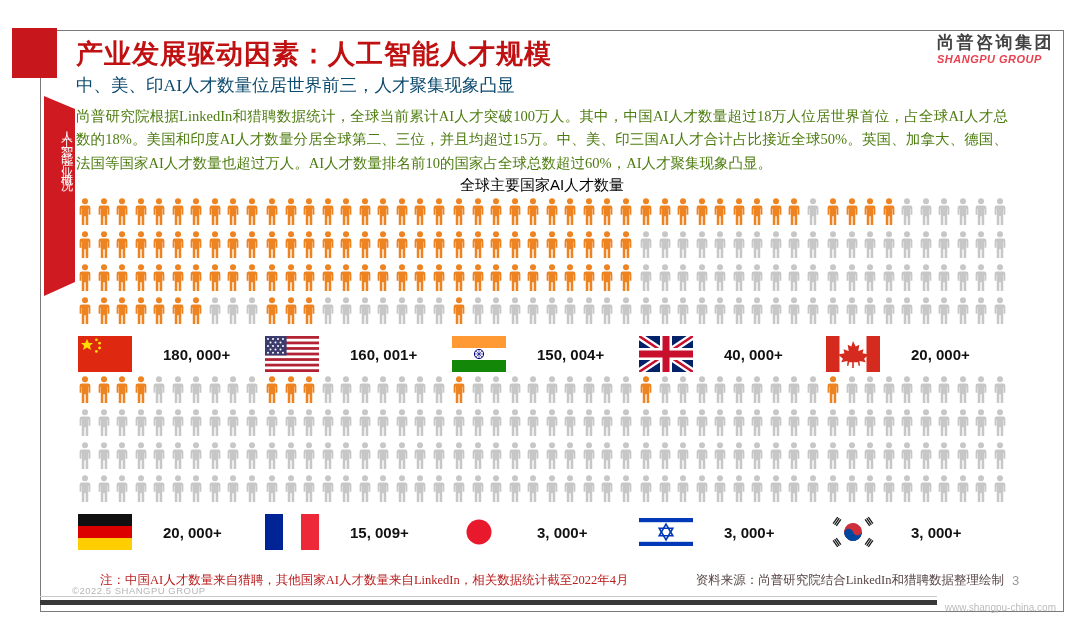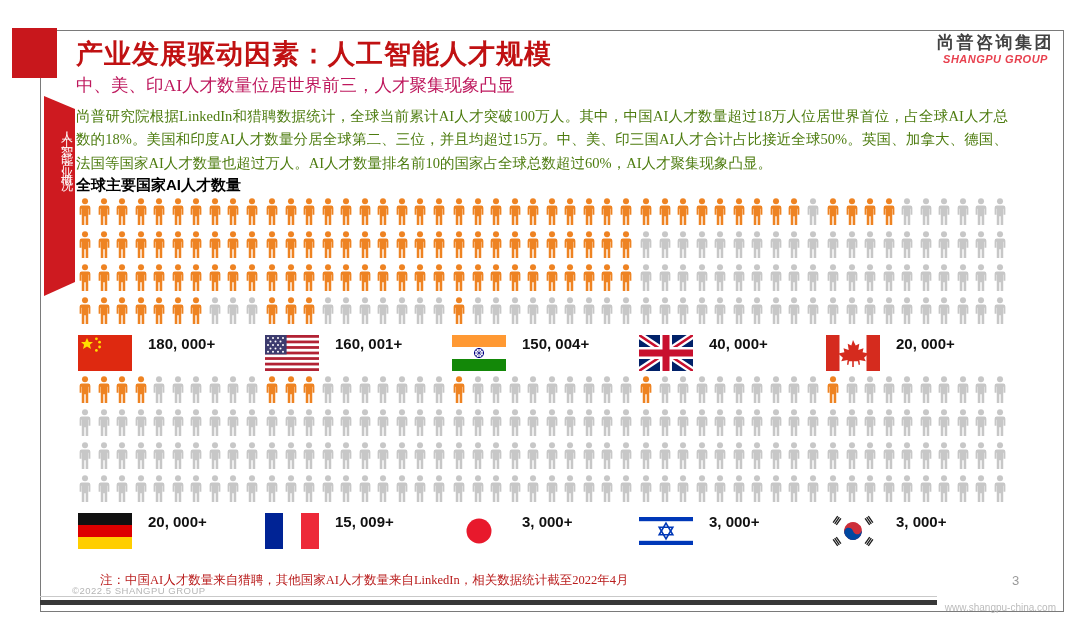--- a/index.html
+++ b/index.html
@@ -11,41 +11,41 @@
   .bottom-thick{position:absolute;left:40px;top:600px;width:897px;height:5px;background:#383838;}
   .bottom-thin{position:absolute;left:40px;top:596px;width:897px;height:1px;background:#c9c9c9;}
   
   .red-square{position:absolute;left:12px;top:28px;width:45px;height:50px;background:#c8171c;}
   .ribbon{position:absolute;left:44px;top:96px;width:31px;height:200px;background:#ce1a20;
           clip-path:polygon(0 0,100% 13px,100% 186px,0 100%);}
   .ribbon-text{position:absolute;left:0;top:26px;width:100%;text-align:center;
                writing-mode:vertical-rl;text-orientation:upright;color:#fff;
                font-size:12px;letter-spacing:7px;font-family:"Liberation Serif",serif;}
   
-  .logo{position:absolute;right:26px;top:34px;text-align:center;line-height:1.1;}
+  .logo{position:absolute;right:26px;top:34px;text-align:left;line-height:1.1;}
   .logo-cn{font-size:17px;font-weight:bold;color:#424242;letter-spacing:2.5px;}
   .logo-en{font-size:11px;font-weight:bold;font-style:italic;color:#e8414f;letter-spacing:0.5px;}
   
   .title{position:absolute;left:76px;top:36px;font-size:27px;font-weight:bold;color:#c01112;
          letter-spacing:1px;}
-  .subtitle{position:absolute;left:76px;top:73px;font-size:17.5px;color:#be185d;
+  .subtitle{position:absolute;left:76px;top:73px;font-size:17.5px;color:#0c4a6e;
             font-family:"Liberation Serif",serif;}
   .para{position:absolute;left:76px;top:105px;width:932px;font-size:14.5px;line-height:1.62;
         color:#4d7c0f;text-align:justify;font-family:"Liberation Serif",serif;}
-  .chart-title{position:absolute;left:76px;top:176px;width:932px;text-align:left;
-               font-size:15px;font-weight:bold;color:#000;}
+  .chart-title{position:absolute;left:76px;top:176px;width:932px;text-align:center;
+               font-size:15px;font-weight:normal;color:#000;}
   
   #charts-grid{position:absolute;left:78px;top:198px;display:grid;
                grid-template-columns:repeat(5,187px);}
   .country{width:187px;height:178px;}
   .icons{display:grid;grid-template-columns:repeat(10,18.5px);grid-auto-rows:33px;}
   .person{width:14px;height:28px;display:block;}
   .person.filled{fill:var(--fill-col,#ee8322);}
   .person.empty{fill:var(--empty-col,#c7c7c7);}
-  .flagrow{margin-top:5px;height:38px;display:flex;align-items:flex-start;gap:16px;}
+  .flagrow{margin-top:5px;height:38px;display:flex;align-items:center;gap:31px;}
   .flag svg{width:54px;height:36px;display:block;}
   .count{font-size:15px;font-weight:bold;color:#111;}
   
   .note{position:absolute;left:100px;top:572px;font-size:12.5px;color:#b91c1c;
         font-family:Liberation Serif, serif;}
   .source{position:absolute;left:76px;top:572px;width:928px;text-align:right;font-size:12.5px;
           color:#574545;font-family:"Liberation Serif",serif;}
   .pageno{position:absolute;left:1012px;top:573px;font-size:13px;color:#9a9a9a;}
   .copyright{position:absolute;left:72px;top:585px;font-size:9.5px;color:#b5b5b5;letter-spacing:.5px;}
   .website{position:absolute;right:24px;top:602px;font-size:10px;color:#bcbcbc;}
@@ -1490,16 +1490,17 @@
                 </g>
     </g>
             </svg>
           </span>
           <span class="count">3, 000+</span>
         </div>
       </div>
     </div>
 
   <div class="note">注：中国AI人才数量来自猎聘，其他国家AI人才数量来自LinkedIn，相关数据统计截至2022年4月</div>
+  <div class="source">资料来源：尚普研究院结合LinkedIn和猎聘数据整理绘制</div>
   <div class="pageno">3</div>
   <div class="copyright">©2022.5  SHANGPU GROUP</div>
   <div class="website">www.shangpu-china.com</div>
 </div>
 
 </body></html>

